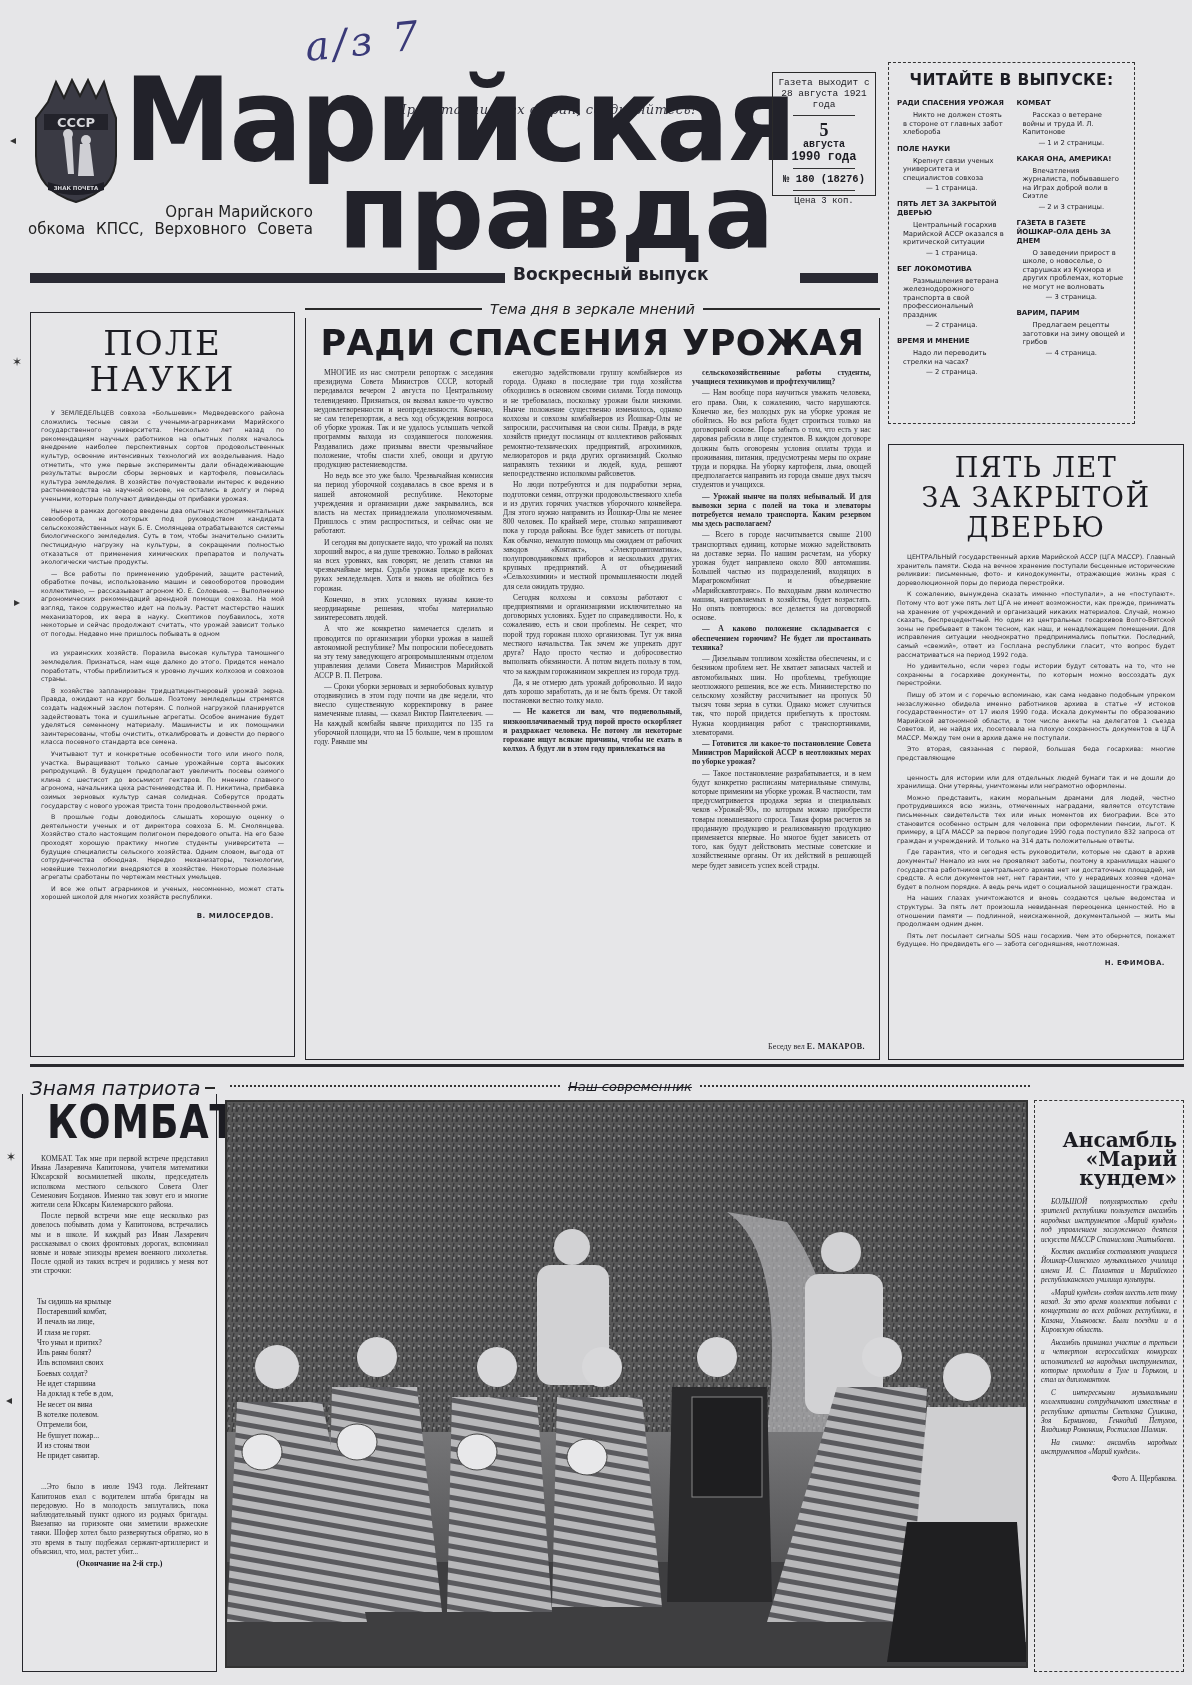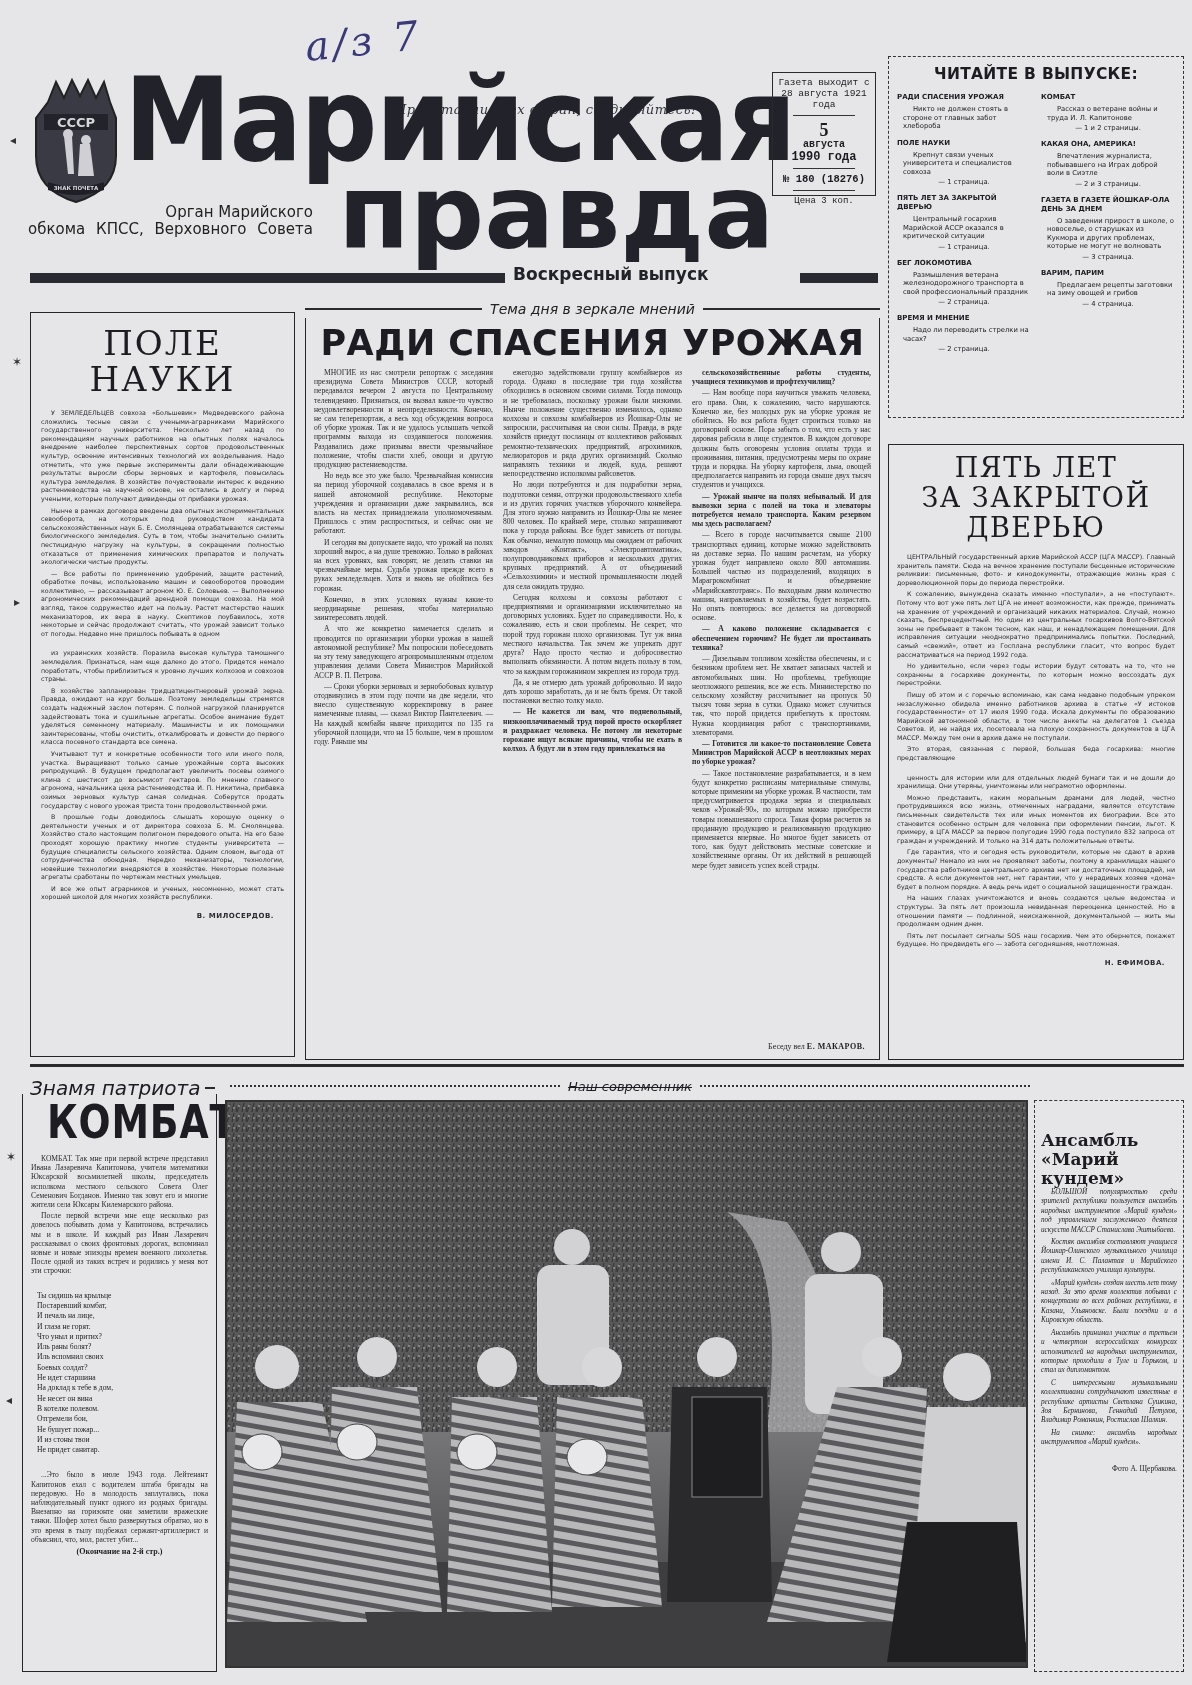--- a/index.html
+++ b/index.html
@@ -28,21 +28,21 @@
   .issue-box .day { font-family: "Liberation Serif", serif; font-weight: bold; font-size: 18px; line-height: 18px; }
   .issue-box .month { font-weight: bold; font-size: 10px; }
   .issue-box .year { font-weight: bold; font-size: 12px; margin-top: 2px; }
   .issue-box .num { font-weight: bold; font-size: 10.5px; }
   .issue-box .price { font-size: 9px; }
 
   .sunday-bar { position: absolute; left: 30px; top: 273px; width: 475px; height: 10px; background: #2a2a33; }
   .sunday-label { position: absolute; left: 513px; top: 264px; font-family: "DejaVu Sans", sans-serif; font-weight: bold; font-size: 17px; color: #22222a; }
   .sunday-bar2 { position: absolute; left: 800px; top: 273px; width: 78px; height: 10px; background: #2a2a33; }
 
-  .toc { position: absolute; left: 888px; top: 56px; width: 296px; height: 362px; border: 1.5px dashed #333; padding: 6px 8px; font-family: "DejaVu Sans", sans-serif; }
+  .toc { position: absolute; left: 888px; top: 62px; width: 247px; height: 362px; border: 1.5px dashed #333; padding: 6px 8px; font-family: "DejaVu Sans", sans-serif; }
   .toc-title { text-align: center; font-weight: bold; font-size: 15.5px; margin: 2px 0 10px 0; letter-spacing: 0.3px; }
   .toc-cols { display: flex; gap: 10px; }
   .toc-col { flex: 1; }
   .toc-item { margin-bottom: 8px; }
   .toc-head { font-weight: bold; font-size: 7px; line-height: 9px; text-transform: uppercase; }
   .toc-desc { font-size: 6.8px; line-height: 8.5px; text-indent: 10px; margin-top: 3px; padding-left: 6px; }
   .toc-page { font-size: 6.8px; text-align: center; margin-top: 2px; }
 
   .box { position: absolute; border: 1.5px solid #26262b; }
 
@@ -77,27 +77,27 @@
 
   .nash { position: absolute; left: 230px; top: 1078px; width: 800px; height: 16px; display: flex; align-items: center; gap: 8px; }
   .nash .rule { flex: 1; height: 0; border-top: 2px dotted #333; }
   .nash .label { font-family: "DejaVu Sans", sans-serif; font-style: italic; font-size: 13px; white-space: nowrap; text-decoration: line-through; text-decoration-thickness: 1px; }
 
   .kombat-kicker { position: absolute; left: 30px; top: 1076px; width: 185px; display: flex; align-items: center; gap: 5px; }
   .kombat-kicker .label { font-family: "DejaVu Sans", sans-serif; font-style: italic; font-size: 20px; white-space: nowrap; }
   .kombat-kicker .rule { flex: 1; height: 2px; background: #2a2a2a; }
   .kombat { left: 22px; top: 1094px; width: 195px; height: 578px; border-top: none; padding: 4px 8px; }
   .kombat-title { font-family: "DejaVu Sans", sans-serif; font-weight: bold; font-size: 46px; line-height: 48px; text-align: center; transform: scaleX(0.82); letter-spacing: 1px; margin: 0 0 8px 0; }
-  .poem { font-family: "Liberation Serif", serif; font-size: 7.6px; line-height: 10.3px; padding-left: 6px; margin: 15px 0; }
+  .poem { font-family: "Liberation Serif", serif; font-size: 7.6px; line-height: 10.3px; padding-left: 6px; margin: 21px 0; }
   .cont { text-align: center; font-weight: bold; font-size: 8px; margin-top: 3px; }
 
   .photo { position: absolute; left: 225px; top: 1100px; width: 803px; height: 568px; border: 2px solid #333; overflow: hidden; background: #6b6b6b; }
 
   .ansambl { left: 1034px; top: 1100px; width: 150px; height: 572px; border: 1.5px dashed #333; padding: 30px 6px 6px 6px; }
-  .ans-title { font-family: "DejaVu Serif", serif; font-weight: bold; font-size: 17px; line-height: 19px; text-align: left; margin-bottom: 0; }
+  .ans-title { font-family: "DejaVu Serif", serif; font-weight: bold; font-size: 20px; line-height: 19px; text-align: right; margin-bottom: 10px; }
   .ans-text { font-family: "Liberation Serif", serif; font-style: italic; font-size: 7.2px; line-height: 9.4px; text-align: justify; }
   .ans-text p { text-indent: 10px; margin-bottom: 3px; }
   .ans-credit { text-align: right; font-family: "Liberation Serif", serif; font-size: 7.5px; margin-top: 16px; }
 
   .mark { position: absolute; font-size: 12px; color: #333; }
 </style>
 </head>
 <body>
 
 <div class="page">

